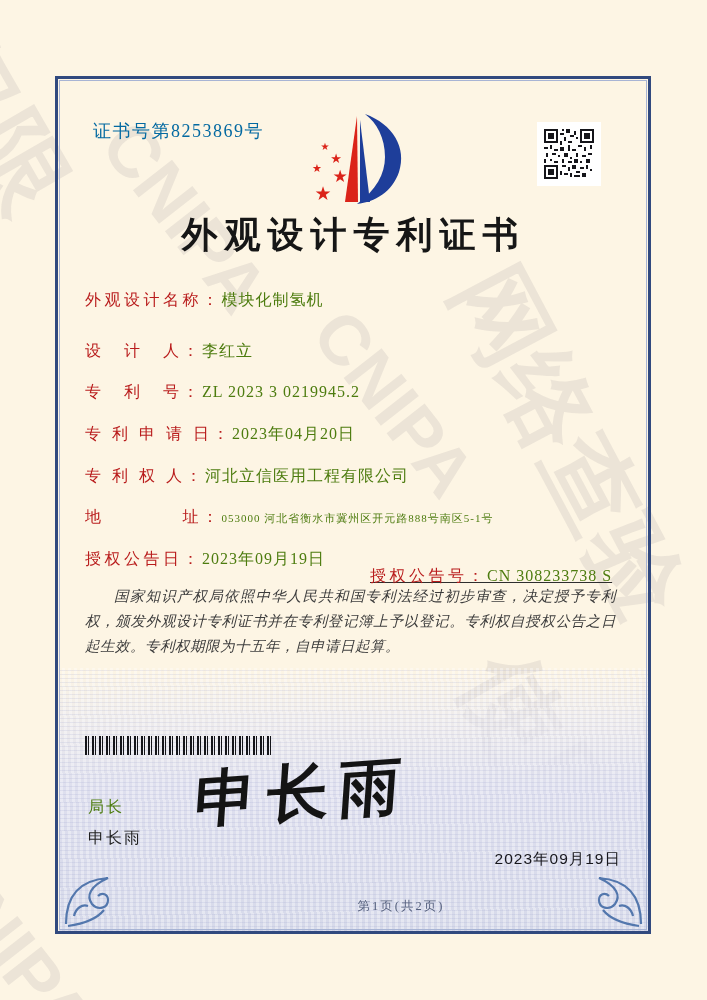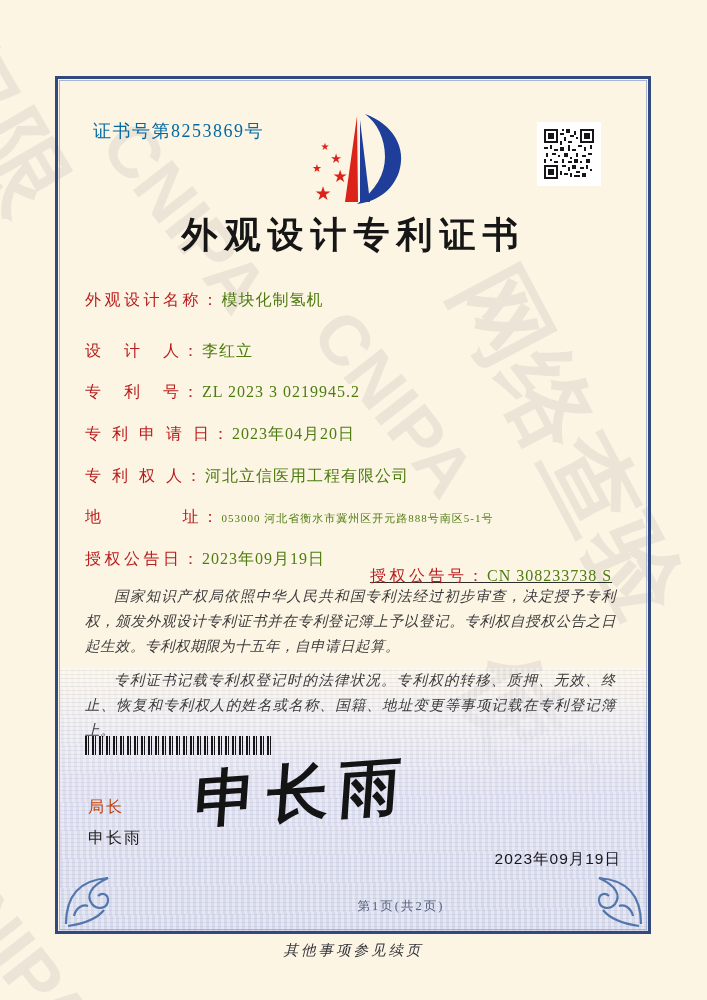--- a/index.html
+++ b/index.html
@@ -43,21 +43,21 @@
       color:#3c3c3c;font-style:italic;text-align:justify;}
   .body-text p{margin:0 7px 9px 0;text-indent:2em;letter-spacing:0.5px;}
 
   .barcode{left:85px;top:736px;width:186px;height:19px;
       background:repeating-linear-gradient(90deg,
         #15151a 0 2px, rgba(0,0,0,0) 2px 3px,
         #15151a 3px 4px, rgba(0,0,0,0) 4px 7px,
         #15151a 7px 9px, rgba(0,0,0,0) 9px 10px,
         #15151a 10px 11px, rgba(0,0,0,0) 11px 14px);}
 
-  .sig-role{left:88px;top:797px;font-size:16px;letter-spacing:2px;color:#c2410c;
+  .sig-role{left:88px;top:797px;font-size:16px;letter-spacing:2px;color:#4d7c0f;
       font-family:"Liberation Sans",sans-serif;}
   .sig-name{left:88px;top:828px;font-size:16px;letter-spacing:2px;color:#1f1f1f;
       font-family:"Liberation Sans",sans-serif;}
   .sig-script{left:198px;top:758px;font-size:62px;color:#141414;
       font-family:"DejaVu Serif",serif;font-weight:600;letter-spacing:10px;
       transform:rotate(-4deg) skewX(-8deg);transform-origin:left top;}
 
   .grant-date-bottom{right:86px;top:849px;font-size:15.5px;color:#17171c;
       letter-spacing:1px;font-family:"Liberation Sans",sans-serif;}
 
@@ -204,27 +204,25 @@
   </div>
   <div class="content field-row" style="top:549px">
     <span class="f-label">授权公告日：</span><span class="f-value">2023年09月19日</span>
     <span class="f-pair2">
       <span class="f-label">授权公告号：</span><span class="f-value">CN 308233738 S</span>
     </span>
   </div>
 
   <div class="content body-text">
     <p>国家知识产权局依照中华人民共和国专利法经过初步审查，决定授予专利权，颁发外观设计专利证书并在专利登记簿上予以登记。专利权自授权公告之日起生效。专利权期限为十五年，自申请日起算。</p>
-    <p>专利证书记载专利权登记时的法律状况。专利权的转移、质押、无效、终止、恢复和专利权人的姓名或名称、国籍、地址变更等事项记载在专利登记簿上。</p>
   </div>
 
   <div class="content barcode"></div>
 
   <div class="content sig-role">局长</div>
   <div class="content sig-name">申长雨</div>
   <div class="content sig-script">申长雨</div>
 
   <div class="content grant-date-bottom">2023年09月19日</div>
 
   <div class="content page-info">第1页(共2页)</div>
-  <div class="content continuation">其他事项参见续页</div>
 
 </div>
 
 </body></html>

